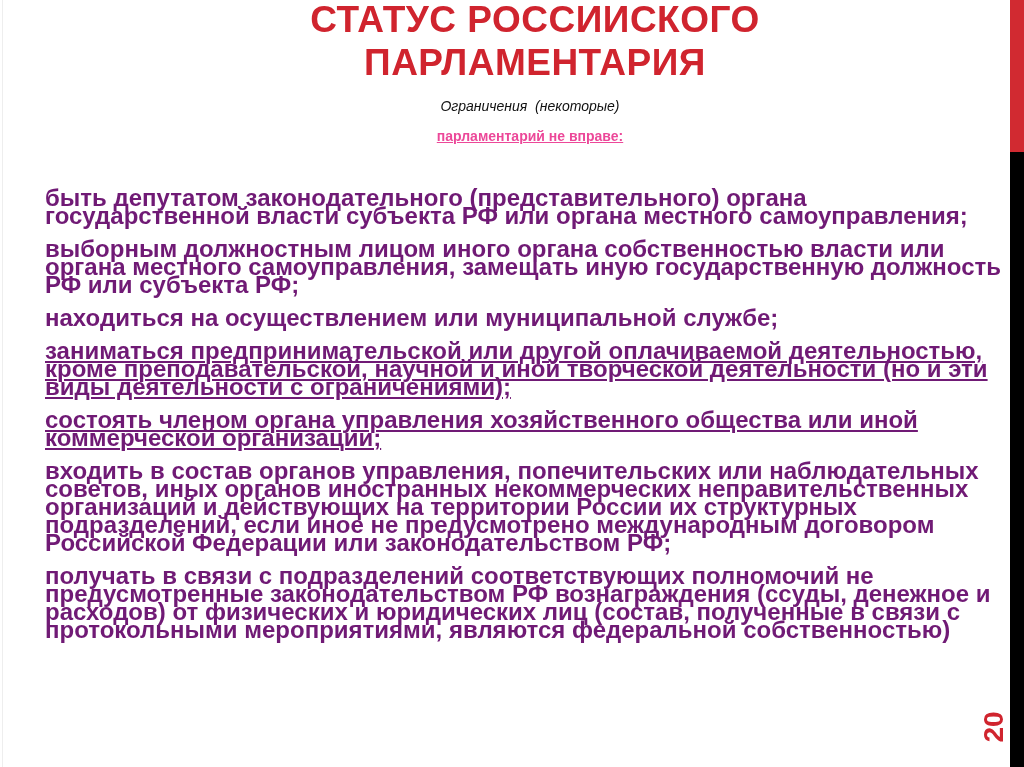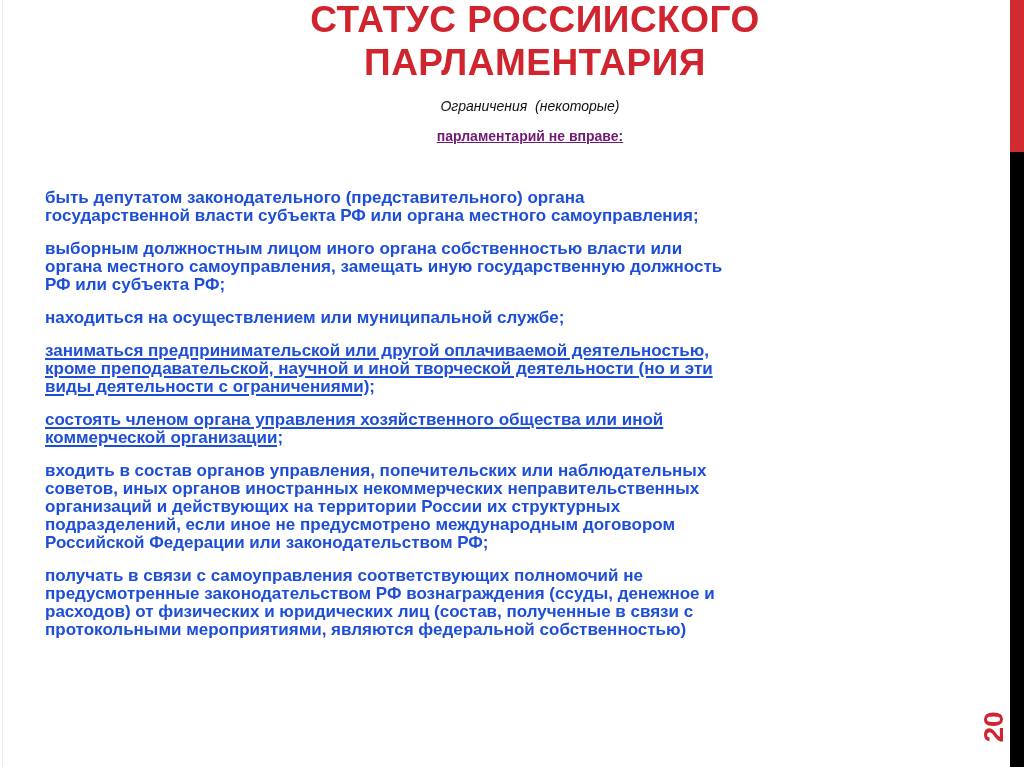--- a/index.html
+++ b/index.html
@@ -63,34 +63,34 @@
       white-space: pre;
     }
     .subtitle-2 {
       position: absolute;
       left: 330px;
       top: 128px;
       width: 400px;
       text-align: center;
       font-weight: bold;
       font-size: 14px;
-      color: #701a75;
+      color: #ec4899;
       text-decoration: underline;
     }
     .content {
       position: absolute;
       left: 45px;
       top: 189px;
       width: 975px;
     }
     .para {
       font-weight: bold;
-      font-size: 17px;
+      font-size: 24px;
       line-height: 18px;
-      color: #1d4ed8;
+      color: #701a75;
       margin: 0 0 15px 0;
       white-space: nowrap;
     }
     .para .line {
       display: block;
     }
     .para.underlined .line span {
       text-decoration: underline;
       text-decoration-thickness: 2px;
       text-underline-offset: 2px;
@@ -148,20 +148,20 @@
     <span class="line"><span>коммерческой организации;</span></span>
   </div>
   <div class="para">
     <span class="line">входить в состав органов управления, попечительских или наблюдательных</span>
     <span class="line">советов, иных органов иностранных некоммерческих неправительственных</span>
     <span class="line">организаций и действующих на территории России их структурных</span>
     <span class="line">подразделений, если иное не предусмотрено международным договором</span>
     <span class="line">Российской Федерации или законодательством РФ;</span>
   </div>
   <div class="para">
-    <span class="line">получать в связи с самоуправления соответствующих полномочий не</span>
+    <span class="line">получать в связи с подразделений соответствующих полномочий не</span>
     <span class="line">предусмотренные законодательством РФ вознаграждения (ссуды, денежное и</span>
     <span class="line">расходов) от физических и юридических лиц (состав, полученные в связи с</span>
     <span class="line">протокольными мероприятиями, являются федеральной собственностью)</span>
   </div>
 </div>
 
 <div class="page-number">20</div>
 
 </body></html>

